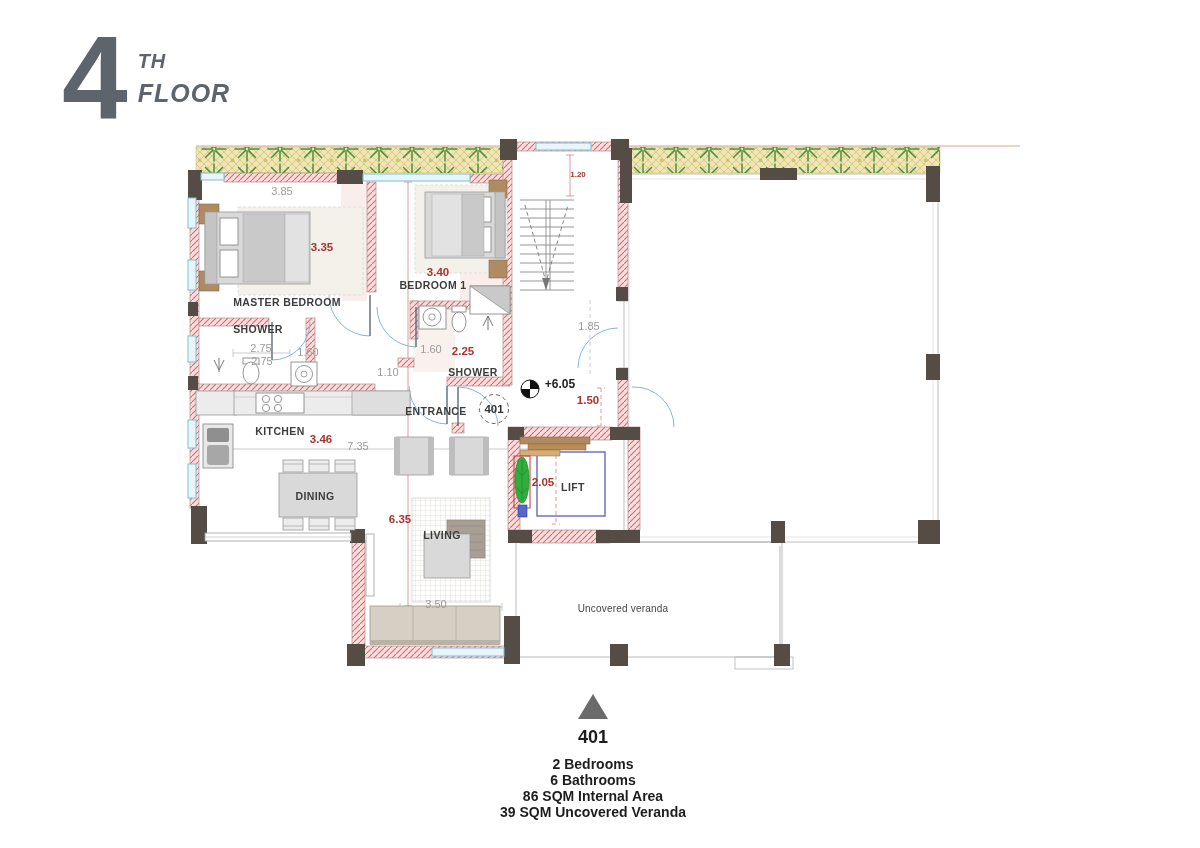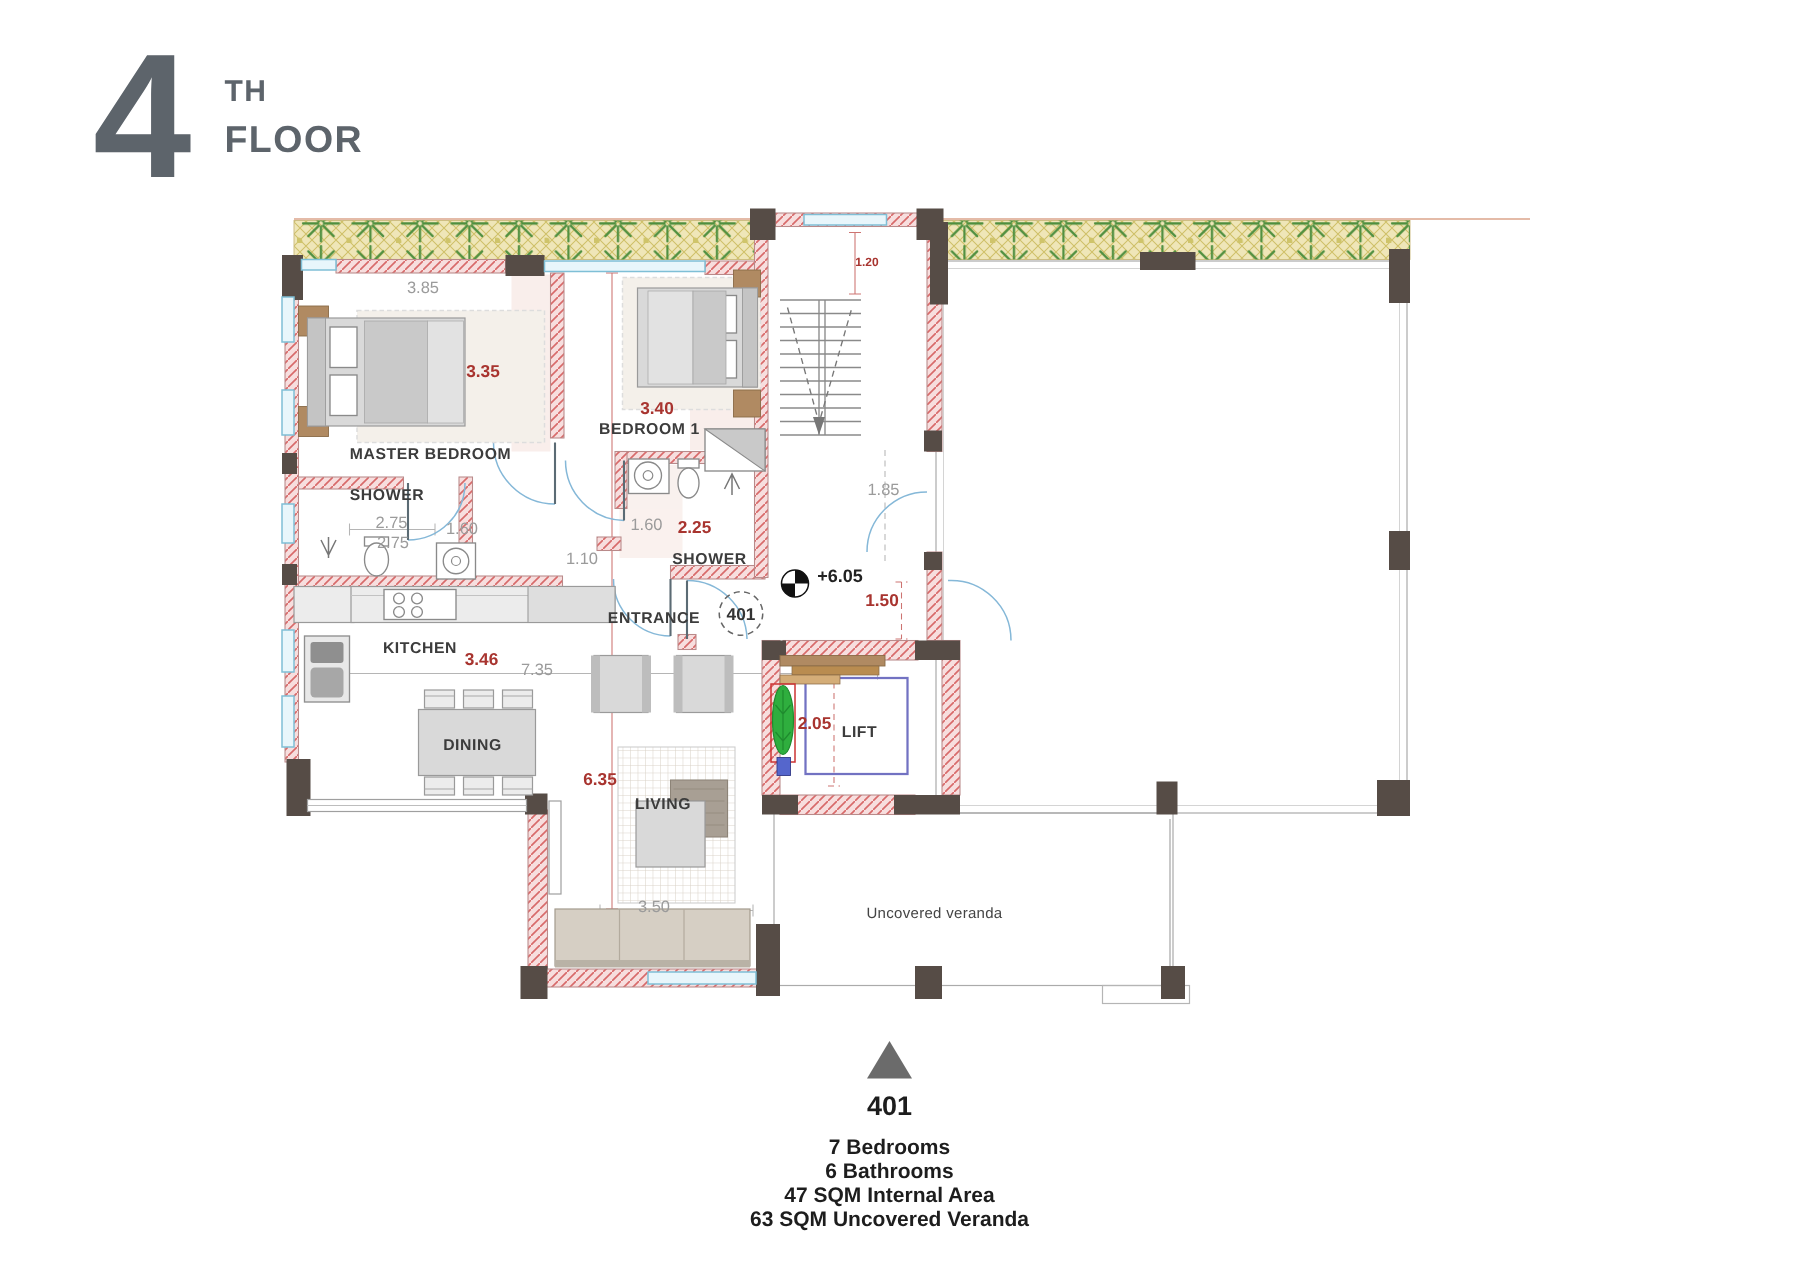--- a/index.html
+++ b/index.html
@@ -1,20 +1,20 @@
 <!DOCTYPE html>
 <html><head>
 <meta charset="utf-8">
 <style>
   html,body{margin:0;padding:0;background:#fff;}
   .page{position:relative;width:1200px;height:848px;background:#ffffff;overflow:hidden;
         font-family:"Liberation Sans", sans-serif;}
   .title-block{position:absolute;left:62px;top:24px;display:flex;color:#5d646b;}
   .title-number{font-size:118px;font-weight:700;line-height:0.92;letter-spacing:-2px;}
-  .title-side{margin-left:24px;margin-top:26px;}
+  .title-side{margin-left:12px;margin-top:26px;font-style:italic;}
   .title-suffix{font-size:20px;font-weight:700;letter-spacing:1px;}
   .title-word{font-size:25px;font-weight:700;margin-top:6px;letter-spacing:1px;}
   .plan-svg{position:absolute;left:0;top:0;}
   .legend{position:absolute;left:413px;top:694px;width:360px;text-align:center;color:#1d1d1d;}
   .legend .tri{width:0;height:0;margin:0 auto 8px auto;border-left:15px solid transparent;
       border-right:15px solid transparent;border-bottom:25px solid #6b6b6b;}
   .legend .unit{font-size:18px;font-weight:700;margin-bottom:9px;}
   .legend .line{font-size:14px;font-weight:600;line-height:1.0;margin:2px 0;}
   
   text{font-family:"Liberation Sans", sans-serif;}
@@ -353,19 +353,19 @@
       <text class="dim-g" x="388" y="376">1.10</text>
       <text class="dim-g" x="589" y="330">1.85</text>
       <text class="dim-g" x="358" y="450">7.35</text>
       <text class="dim-g" x="436" y="608">3.50</text>
     </g>
   </svg>
 
   <div class="legend">
     <div class="tri"></div>
     <div class="unit">401</div>
-    <div class="line">7 Bedrooms</div>
+    <div class="line">2 Bedrooms</div>
     <div class="line">6 Bathrooms</div>
-    <div class="line">47 SQM Internal Area</div>
-    <div class="line">63 SQM Uncovered Veranda</div>
+    <div class="line">86 SQM Internal Area</div>
+    <div class="line">39 SQM Uncovered Veranda</div>
   </div>
 
 </div>
 
 </body></html>

